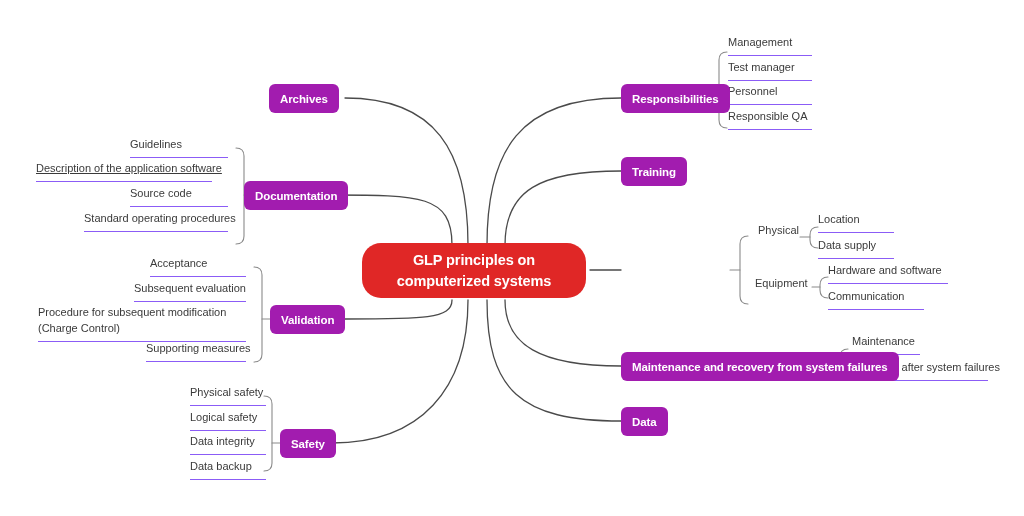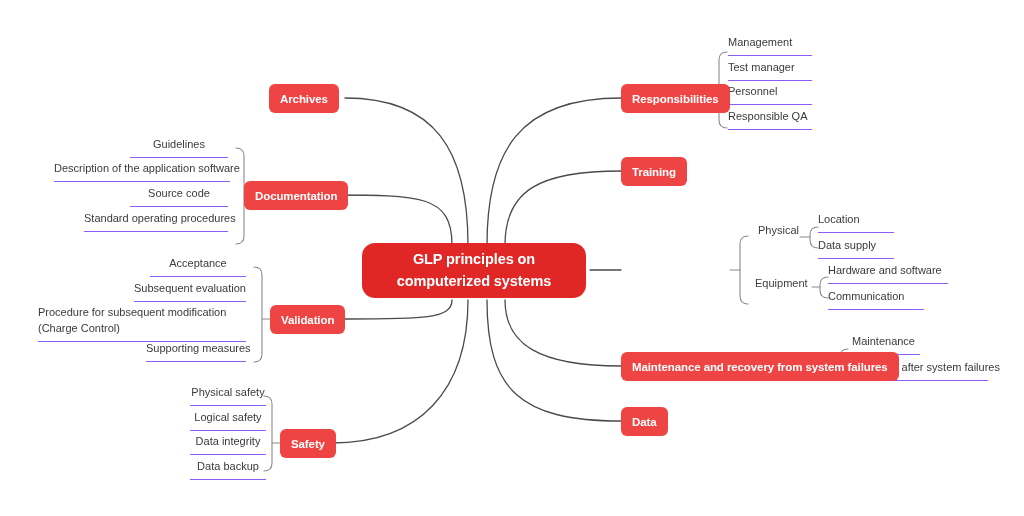--- a/index.html
+++ b/index.html
@@ -27,38 +27,38 @@
     height: 516px;
     pointer-events: none;
   }
 
   
   .root-node {
     position: absolute;
     box-sizing: border-box;
     background: #e02726;
     color: #ffffff;
-    border-radius: 13px;
+    border-radius: 19px;
     display: flex;
-    align-items: center;
+    align-items: flex-end;
     justify-content: center;
     text-align: center;
     font-weight: bold;
     font-size: 14.5px;
     line-height: 1.45;
     letter-spacing: -0.1px;
     padding: 6px 30px;
     z-index: 6;
   }
 
   
   .branch-node {
     position: absolute;
     box-sizing: border-box;
-    background: #ef4444;
+    background: #a21caf;
     color: #ffffff;
     border-radius: 6px;
     display: flex;
     align-items: center;
     justify-content: center;
     white-space: nowrap;
     font-weight: bold;
     font-size: 11.5px;
     letter-spacing: -0.1px;
     height: 29px;
@@ -80,21 +80,21 @@
     position: absolute;
     box-sizing: border-box;
     font-size: 11px;
     color: #3a3a3a;
     line-height: 1.45;
     padding-bottom: 4px;
     border-bottom: 1px solid #8b5cf6;
     z-index: 5;
   }
   .leaf.right-side { text-align: left; }
-  .leaf.left-side  { text-align: center; }
+  .leaf.left-side  { text-align: left; }
   .leaf.wrap       { text-align: left; white-space: normal; }
   .leaf.nowrap     { white-space: nowrap; }
 
   
   .watermark {
     position: absolute;
     left: 0;
     right: 0;
     top: 490px;
     text-align: center;
@@ -220,21 +220,21 @@
   <div class="branch-node" style="left:269px; top:84px;">
     <span>Archives</span>
   </div>
 
   <div class="branch-node" style="left:244px; top:181px;">
     <span>Documentation</span>
   </div>
   <div class="leaf left-side nowrap" style="left:130px; top:137px; width:98px;">
     <span>Guidelines</span>
   </div>
-  <div class="leaf left-side nowrap" style="left:54px; top:161px; width:176px;">
+  <div class="leaf left-side nowrap" style="left:36px; top:161px; width:176px;text-decoration:underline;">
     <span>Description of the application software</span>
   </div>
   <div class="leaf left-side nowrap" style="left:130px; top:186px; width:98px;">
     <span>Source code</span>
   </div>
   <div class="leaf left-side nowrap" style="left:84px; top:211px; width:144px;">
     <span>Standard operating procedures</span>
   </div>
 
   <div class="branch-node" style="left:270px; top:305px;">

